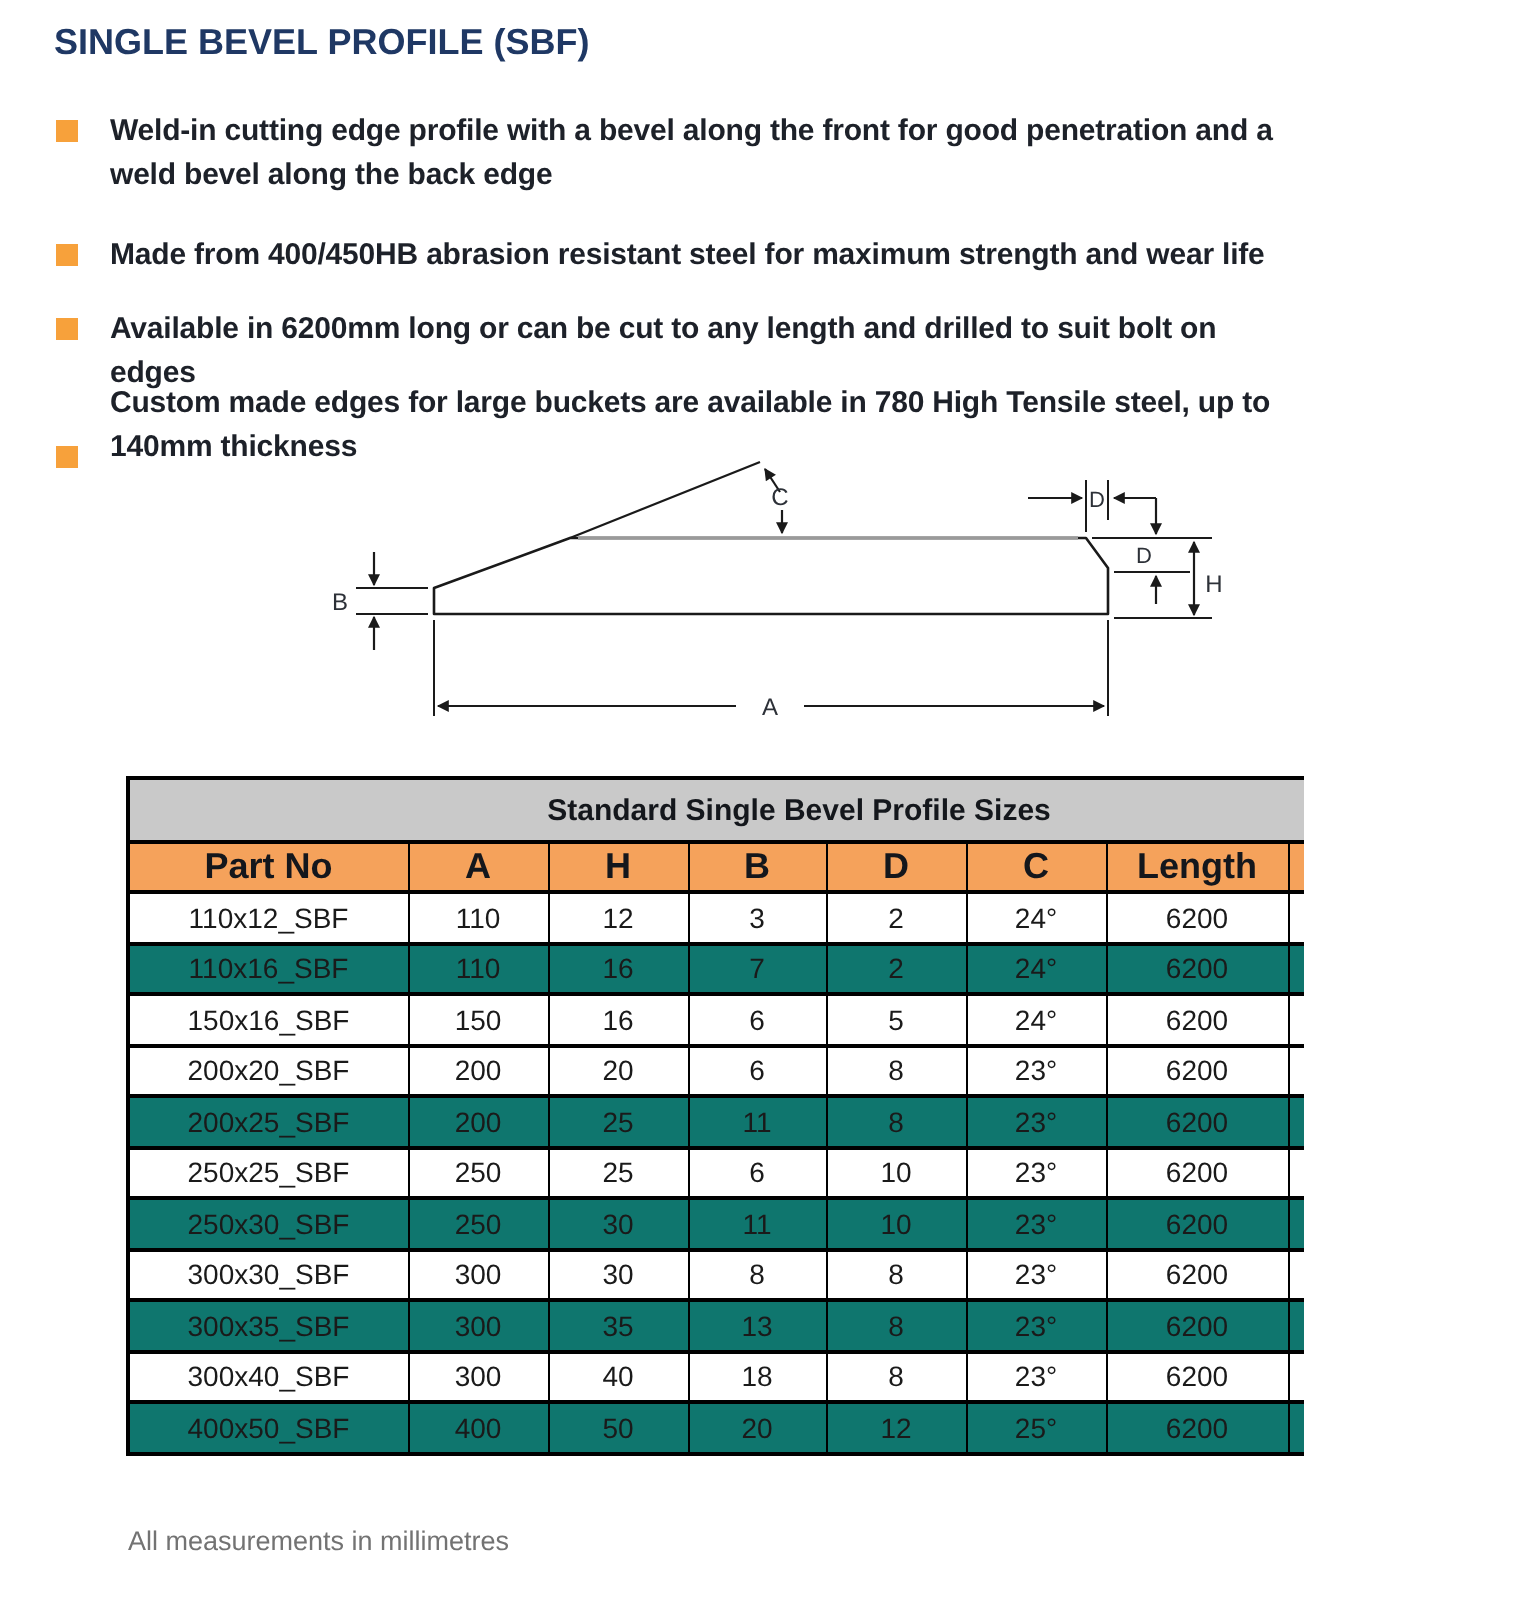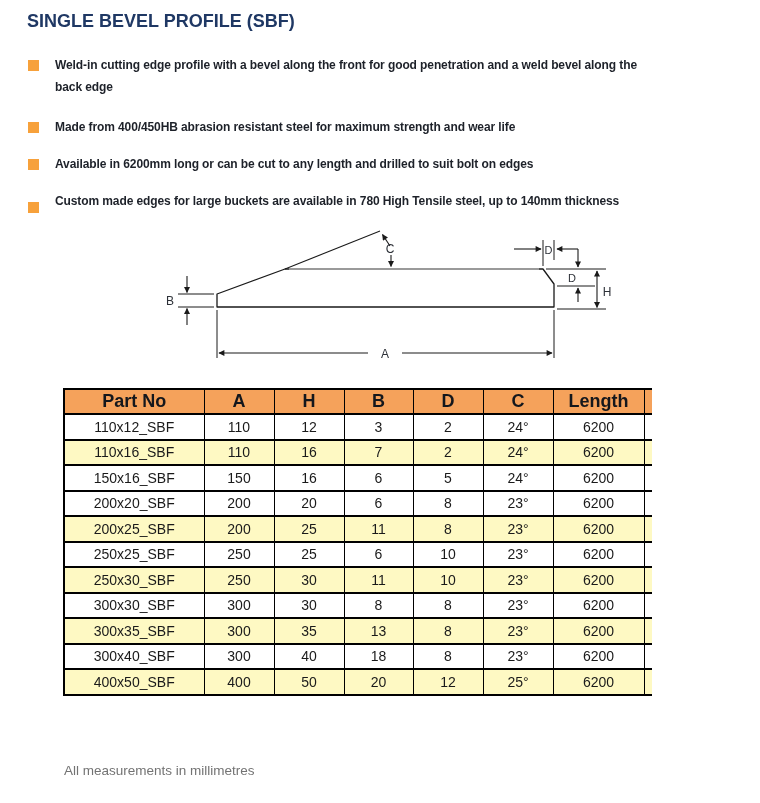--- a/index.html
+++ b/index.html
@@ -7,21 +7,21 @@
     position:relative; width:652px; height:803px; background:#ffffff;
     font-family:"Liberation Sans", sans-serif; overflow:hidden;
   }
   .page-title {
     position:absolute; left:27px; top:11px;
     font-size:18px; font-weight:bold; color:#1F3864; letter-spacing:0px;
   }
   .bullet { position:absolute; left:28px; display:flex; }
   .bullet .sq { width:11px; height:11px; background:#F7A13B; margin-top:5px; margin-right:16px; flex:none; }
   .bullet .txt {
-    font-size:12px; font-weight:bold; color:#1D2129; line-height:21.5px; max-width:648px;
+    font-size:15px; font-weight:bold; color:#1D2129; line-height:21.5px; max-width:648px;
     letter-spacing:-0.1px;
   }
   .b1 { top:55px; } .b2 { top:117px; } .b3 { top:154px; } .b4 { top:191px;align-items:flex-end; }
 
   .diagram { position:absolute; left:60px; top:224px; }
   .diagram text { font-family:"Liberation Sans", sans-serif; fill:#2D3138; }
 
   table.sizes-table {
     position:absolute; left:63px; top:388px; width:671px;
     border-collapse:collapse; table-layout:fixed;
@@ -35,21 +35,21 @@
   }
   .sizes-table tr.t-title th {
     background:#C9C9C9; height:30px; font-size:15px; font-weight:bold; color:#14171C;
   }
   .sizes-table tr.t-head th {
     background:#F5A25B; height:23px; font-size:18px; font-weight:bold; color:#14171C;
   }
   .sizes-table tbody td {
     background:#ffffff; height:23.5px; font-size:14px; font-weight:normal; color:#1A1A1A;
   }
-  .sizes-table tbody tr.alt td { background:#fef9c3; }
+  .sizes-table tbody tr.alt td { background:#0f766e; }
 
   .footnote {
     position:absolute; left:64px; top:763px;
     font-size:13.5px; color:#737373;
   }
 </style>
 </head>
 <body>
 
 <div class="page">
@@ -123,20 +123,23 @@
       <col style="width:140px">
         <col style="width:70px">
         <col style="width:70px">
       <col style="width:69px">
         <col style="width:70px">
         <col style="width:70px">
       <col style="width:91px">
         <col style="width:91px">
     </colgroup>
     <thead>
+      <tr class="t-title">
+        <th colspan="8">Standard Single Bevel Profile Sizes</th>
+      </tr>
       <tr class="t-head" id="header-row">
           <th>Part No</th>
           <th>A</th>
           <th>H</th>
           <th>B</th>
           <th>D</th>
           <th>C</th>
           <th>Length</th>
           <th>Kg/Mtr</th>
         </tr>

